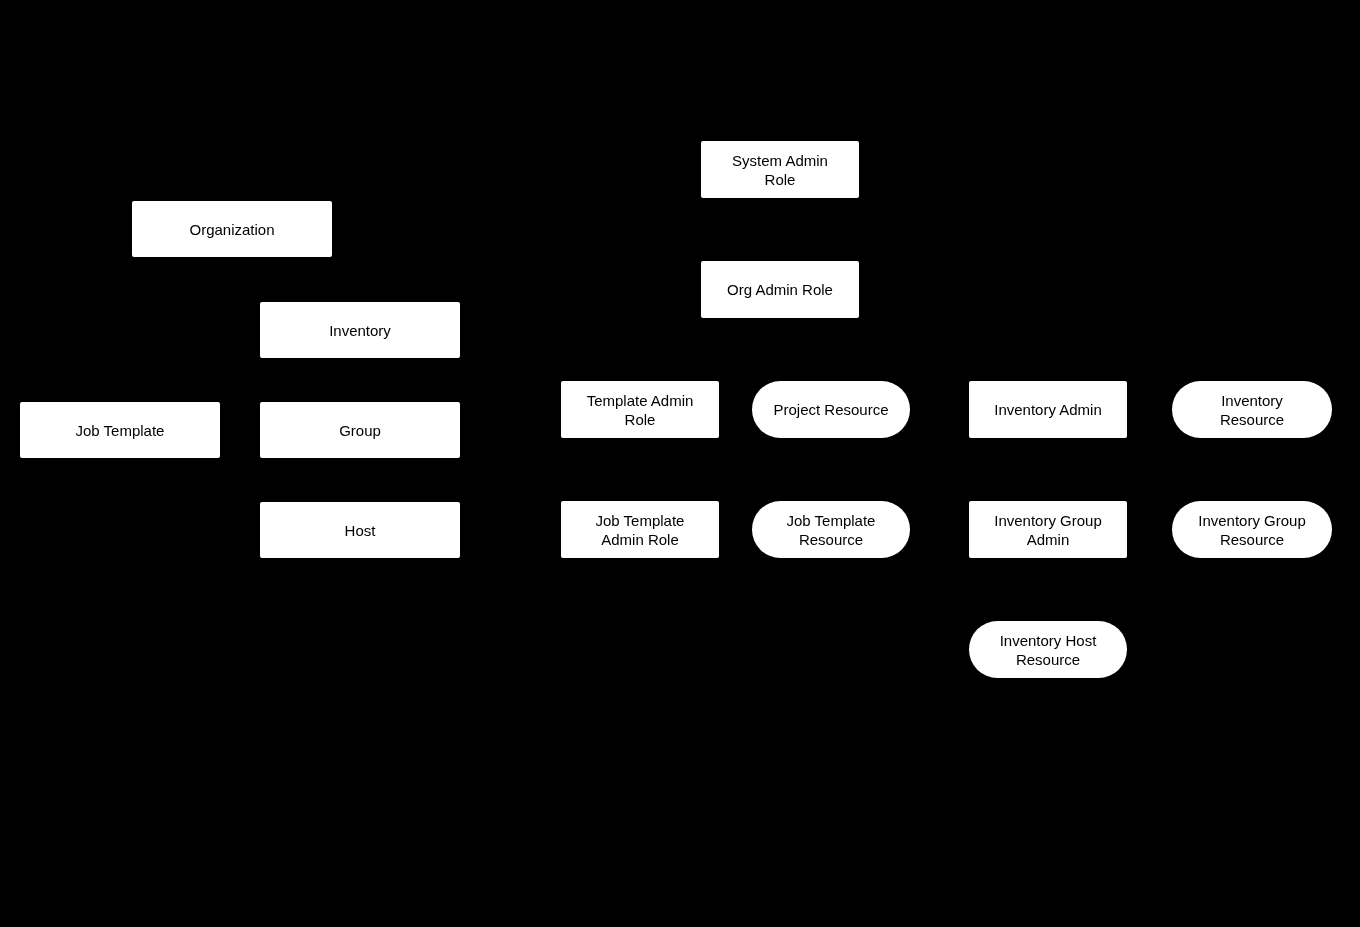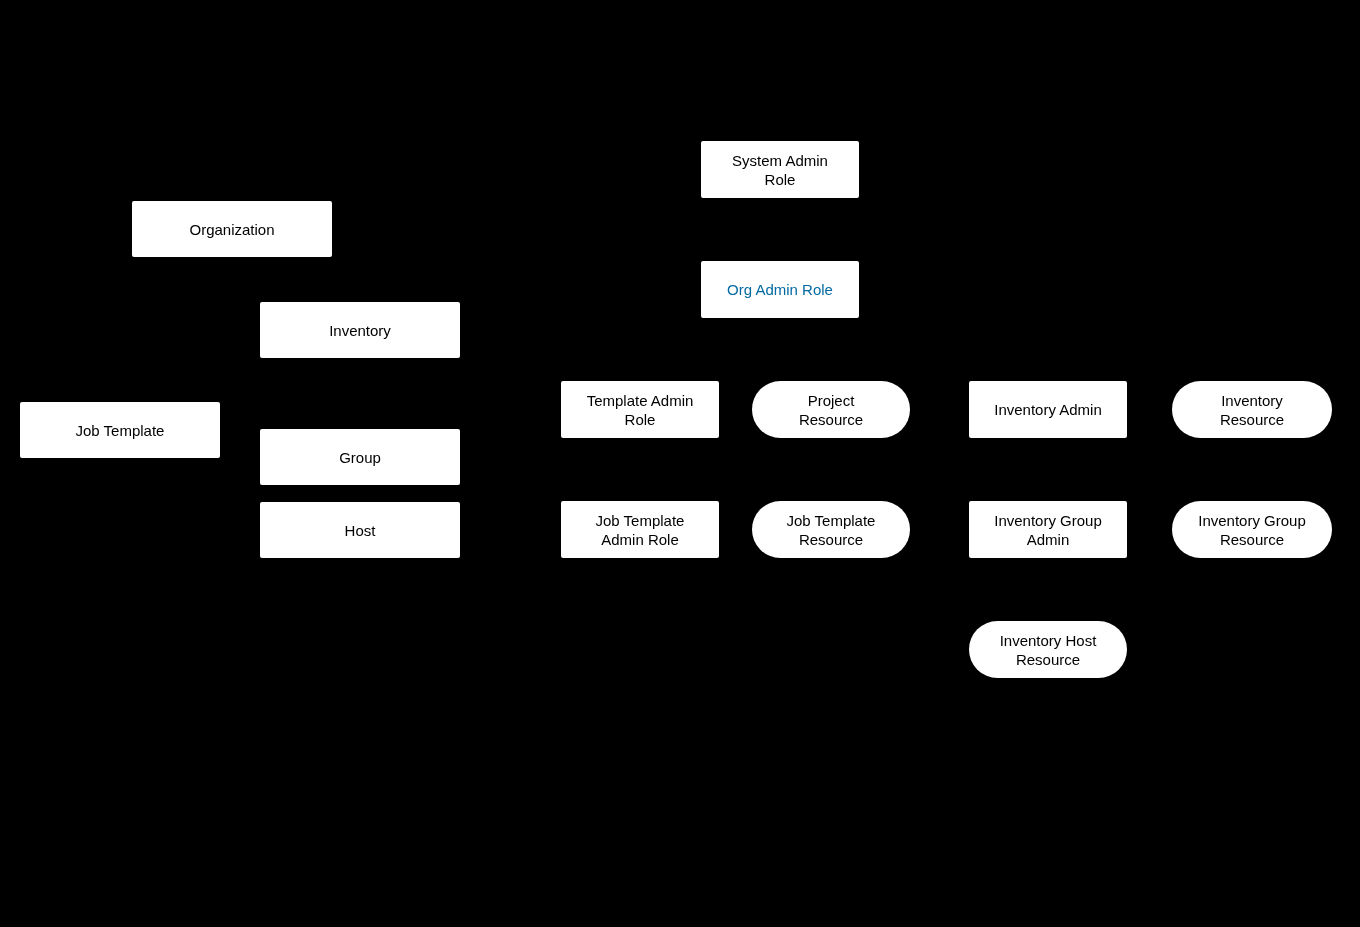--- a/index.html
+++ b/index.html
@@ -19,42 +19,42 @@
     position: absolute;
     background: #ffffff;
     color: #000000;
     display: flex;
     align-items: center;
     justify-content: center;
     text-align: center;
     font-size: 15px;
     line-height: 19px;
     box-sizing: border-box;
-    padding: 2px 24px;
+    padding: 2px 14px;
     white-space: pre-line;
   }
   .rect {
     border-radius: 2px;
   }
   .pill {
     border-radius: 999px;
   }
 </style>
 </head>
 <body>
 
 <div id="canvas">
     <div class="node rect" style="left: 132px; top: 201px; width: 200px; height: 56px; background: rgb(255, 255, 255); color: rgb(0, 0, 0);">Organization</div>
     <div class="node rect" style="left: 260px; top: 302px; width: 200px; height: 56px; background: rgb(255, 255, 255); color: rgb(0, 0, 0);">Inventory</div>
     <div class="node rect" style="left: 20px; top: 402px; width: 200px; height: 56px; background: rgb(255, 255, 255); color: rgb(0, 0, 0);">Job Template</div>
-    <div class="node rect" style="left: 260px; top: 402px; width: 200px; height: 56px; background: rgb(255, 255, 255); color: rgb(0, 0, 0); margin-top: 27px;">Group</div>
+    <div class="node rect" style="left: 260px; top: 402px; width: 200px; height: 56px; background: rgb(255, 255, 255); color: rgb(0, 0, 0);">Group</div>
     <div class="node rect" style="left: 260px; top: 502px; width: 200px; height: 56px; background: rgb(255, 255, 255); color: rgb(0, 0, 0);">Host</div>
     <div class="node rect" style="left: 701px; top: 141px; width: 158px; height: 57px; background: rgb(255, 255, 255); color: rgb(0, 0, 0);">System Admin
 Role</div>
-    <div class="node rect" style="left: 701px; top: 261px; width: 158px; height: 57px; background: rgb(255, 255, 255); color: #0369a1;">Org Admin Role</div>
+    <div class="node rect" style="left: 701px; top: 261px; width: 158px; height: 57px; background: rgb(255, 255, 255); color: #000000;">Org Admin Role</div>
     <div class="node rect" style="left: 561px; top: 381px; width: 158px; height: 57px; background: rgb(255, 255, 255); color: rgb(0, 0, 0);">Template Admin
 Role</div>
     <div class="node pill" style="left: 752px; top: 381px; width: 158px; height: 57px; background: rgb(255, 255, 255); color: rgb(0, 0, 0);">Project Resource</div>
     <div class="node rect" style="left: 969px; top: 381px; width: 158px; height: 57px; background: rgb(255, 255, 255); color: rgb(0, 0, 0);">Inventory Admin</div>
     <div class="node pill" style="left: 1172px; top: 381px; width: 160px; height: 57px; background: rgb(255, 255, 255); color: rgb(0, 0, 0);">Inventory
 Resource</div>
     <div class="node rect" style="left: 561px; top: 501px; width: 158px; height: 57px; background: rgb(255, 255, 255); color: rgb(0, 0, 0);">Job Template
 Admin Role</div>
     <div class="node pill" style="left: 752px; top: 501px; width: 158px; height: 57px; background: rgb(255, 255, 255); color: rgb(0, 0, 0);">Job Template
 Resource</div>

